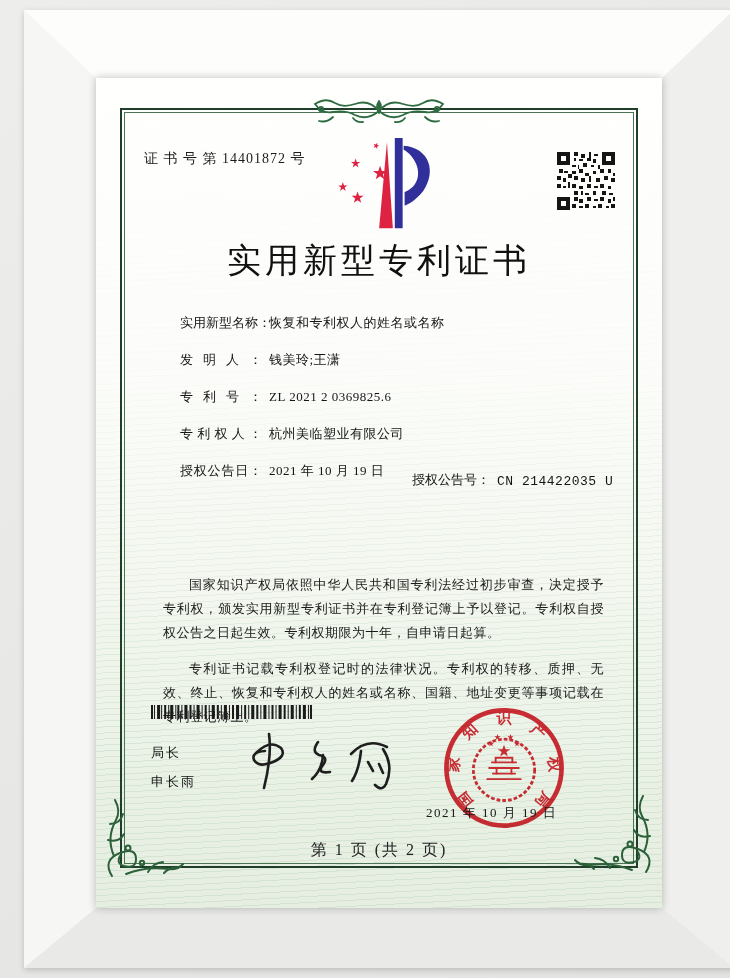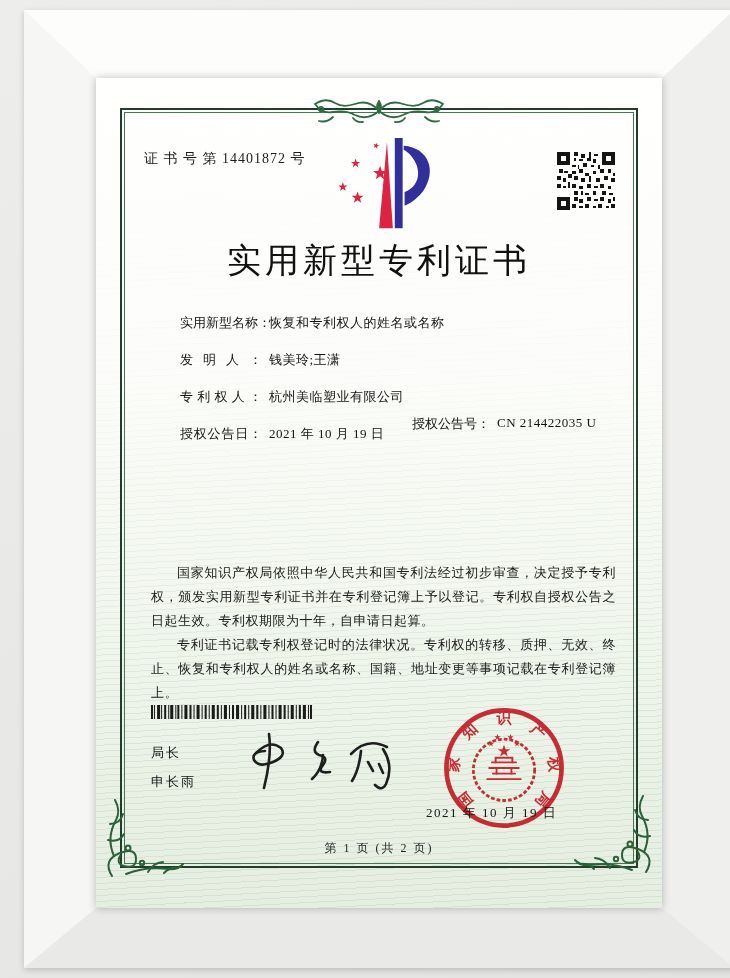--- a/index.html
+++ b/index.html
@@ -25,32 +25,32 @@
   .certno{position:absolute;left:48px;top:72px;font-size:14px;color:#1c1c1c;letter-spacing:1px;}
   .logo{position:absolute;left:233px;top:58px;width:112px;height:100px;}
   .qr{position:absolute;left:458px;top:72px;width:64px;height:62px;}
   .title{position:absolute;left:0;right:0;top:160px;text-align:center;
     font-size:34px;font-weight:400;color:#111;letter-spacing:4px;}
   .rows{position:absolute;left:55px;right:40px;top:226px;font-size:13px;color:#151515;}
   .row{position:relative;height:37px;display:flex;align-items:center;white-space:nowrap;}
   .flabel{display:inline-block;width:82px;text-align:justify;text-align-last:justify;
     -moz-text-align-last:justify;flex:0 0 82px;margin-left:29px;}
   .fvalue{margin-left:7px;letter-spacing:.5px;}
-  .pair2{position:absolute;left:232px;top:0;height:37px;display:flex;align-items:flex-start;}
+  .pair2{position:absolute;left:232px;top:0;height:37px;display:flex;align-items:flex-end;font-family:Liberation Mono, monospace;}
   .pair2 .flabel{width:78px;flex:0 0 78px;}
   .paras{position:absolute;left:55px;right:46px;top:483px;font-size:13px;line-height:24px;
     color:#1a1a1a;text-align:justify;letter-spacing:.5px;}
-  .paras p{margin:0;text-indent:2em;}
+  .paras p{margin:12px;text-indent:2em;}
   .barcode{position:absolute;left:55px;top:627px;width:162px;height:14px;}
   .director{position:absolute;left:55px;top:660px;font-size:13px;color:#141414;line-height:29px;letter-spacing:2px;}
   .signature{position:absolute;left:138px;top:645px;width:185px;height:80px;}
   .seal{position:absolute;left:343px;top:625px;width:130px;height:130px;mix-blend-mode:multiply;opacity:.94;}
   .seal-ch{font-size:16px;font-weight:700;fill:#d8222c;font-family:"Liberation Serif","DejaVu Serif",serif;}
   .sealdate{position:absolute;left:330px;top:726px;font-size:13px;color:#181818;letter-spacing:1.5px;z-index:5;}
-  .footer{position:absolute;left:0;right:0;top:762px;text-align:center;font-size:12px;color:#222;letter-spacing:2px;}
+  .footer{position:absolute;left:0;right:0;top:762px;text-align:center;font-size:16px;color:#222;letter-spacing:2px;}
   .orn-top{position:absolute;left:50%;top:13px;transform:translateX(-50%);width:172px;height:36px;}
   .orn-bl{position:absolute;left:2px;top:712px;width:88px;height:92px;}
   .orn-br{position:absolute;right:2px;top:708px;width:88px;height:92px;transform:scaleX(-1);}
   svg{display:block;}
 </style>
 </head>
 <body>
 
 <div class="frame">
  <div class="paper">
@@ -133,20 +133,24 @@
   <div class="title">实用新型专利证书</div>
 
   <div class="rows">
     <div class="row">
       <span class="flabel">实用新型名称：</span>
       <span class="fvalue">恢复和专利权人的姓名或名称</span>
     </div>
     <div class="row">
       <span class="flabel">发明人：</span>
       <span class="fvalue">钱美玲;王潇</span>
+    </div>
+    <div class="row">
+      <span class="flabel">专利号：</span>
+      <span class="fvalue">ZL 2021 2 0369825.6</span>
     </div>
     <div class="row">
       <span class="flabel">专利权人：</span>
       <span class="fvalue">杭州美临塑业有限公司</span>
     </div>
     <div class="row">
       <span class="flabel">授权公告日：</span>
       <span class="fvalue">2021 年 10 月 19 日</span>
       <span class="pair2">
         <span class="flabel">授权公告号：</span>

